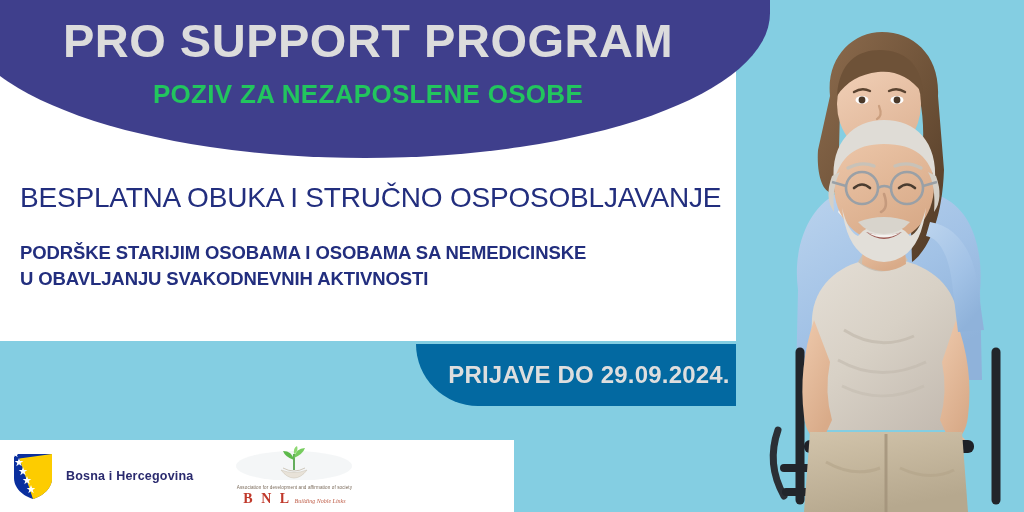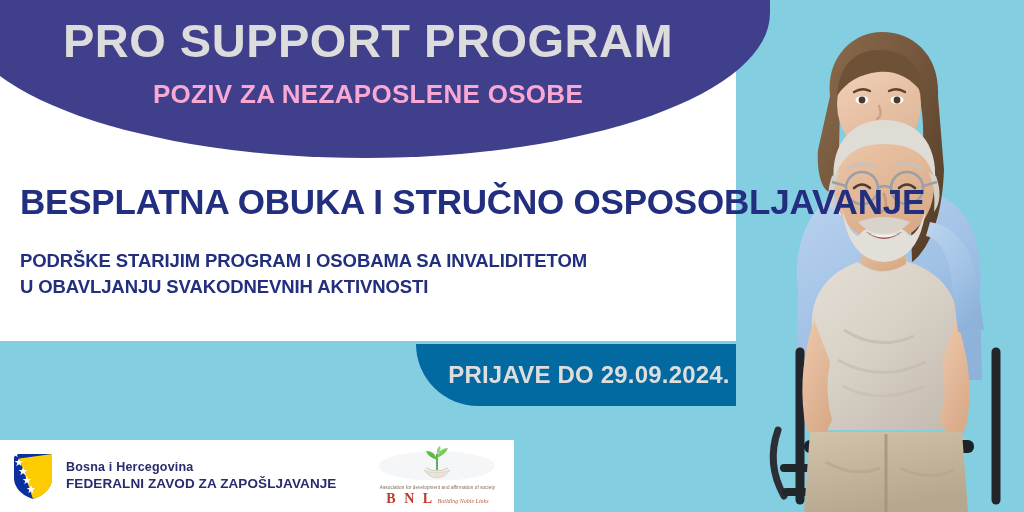--- a/index.html
+++ b/index.html
@@ -51,35 +51,35 @@
     font-weight:bold;
     color:#DCDCDC;
     letter-spacing:0.5px;
     line-height:1.05;
     white-space:nowrap;
   }
   .title-sub {
     margin-top:14px;
     font-size:26px;
     font-weight:bold;
-    color:#f9a8d4;
+    color:#22c55e;
     letter-spacing:0.3px;
     white-space:nowrap;
   }
 
   
   .body-copy {
     position:absolute;
     left:20px; top:183px;
     width:700px;
     color:#222E7E;
   }
   .headline {
-    font-size:35px;
-    font-weight:bold;
+    font-size:28px;
+    font-weight:normal;
     letter-spacing:-0.2px;
     line-height:1.1;
     white-space:nowrap;
   }
   .subcopy {
     margin-top:26px;
     font-size:18.5px;
     font-weight:bold;
     line-height:1.42;
     letter-spacing:-0.1px;
@@ -314,21 +314,21 @@
   <div class="header-shape">
     <div class="header-inner">
       <div class="title-main">PRO SUPPORT PROGRAM</div>
       <div class="title-sub">POZIV ZA NEZAPOSLENE OSOBE</div>
     </div>
   </div>
 
   <div class="body-copy">
     <div class="headline">BESPLATNA OBUKA I STRUČNO OSPOSOBLJAVANJE</div>
     <div class="subcopy">
-      <div>PODRŠKE STARIJIM PROGRAM  I OSOBAMA SA INVALIDITETOM</div>
+      <div>PODRŠKE STARIJIM OSOBAMA  I OSOBAMA SA NEMEDICINSKE</div>
       <div>U OBAVLJANJU  SVAKODNEVNIH AKTIVNOSTI</div>
     </div>
   </div>
 
   <div class="deadline">
     <span class="deadline-text">PRIJAVE DO 29.09.2024.</span>
   </div>
 
   <div class="logo-bar">
 
@@ -343,21 +343,20 @@
           <polygon points="11,15 12.1,18.1 15.3,18.1 12.7,20.1 13.7,23.2 11,21.3 8.3,23.2 9.3,20.1 6.7,18.1 9.9,18.1"></polygon>
           <polygon points="15,24 16.1,27.1 19.3,27.1 16.7,29.1 17.7,32.2 15,30.3 12.3,32.2 13.3,29.1 10.7,27.1 13.9,27.1"></polygon>
           <polygon points="19,33 20.1,36.1 23.3,36.1 20.7,38.1 21.7,41.2 19,39.3 16.3,41.2 17.3,38.1 14.7,36.1 17.9,36.1"></polygon>
           <polygon points="3.6,-1 4.4,1.4 6.9,1.4 4.9,2.9 5.7,5.3 3.6,3.8 1.5,5.3 2.3,2.9 0.3,1.4 2.8,1.4"></polygon>
         </g>
       </svg>
     </div>
 
     <div class="gov-text">
       <div class="gov-line1">Bosna  i  Hercegovina</div>
-      <div class="gov-line3">FEDERALNI ZAVOD ZA ZAPOŠLJAVANJE</div>
     </div>
 
     <div class="bnl-logo">
       <svg viewBox="0 0 150 34" width="150" height="34">
         <ellipse cx="75" cy="20" rx="58" ry="15" fill="#f2f4f6" opacity="0.85"></ellipse>
         <path d="M62 24 q6 8 13 8 q7 0 13 -8 q-13 5 -26 0 Z" fill="#e8e2d8" stroke="#cfc7ba" stroke-width="0.6"></path>
         <path d="M64 22 q11 6 22 0" stroke="#bdb3a3" stroke-width="0.7" fill="none"></path>
         <path d="M75 24 L75 8" stroke="#3f9b35" stroke-width="1.6"></path>
         <path d="M75 14 q-9 -3 -11 -9 q9 0 11 9 Z" fill="#5cb94a"></path>
         <path d="M75 12 q9 -4 11 -10 q-9 0 -11 10 Z" fill="#76cc5e"></path>

